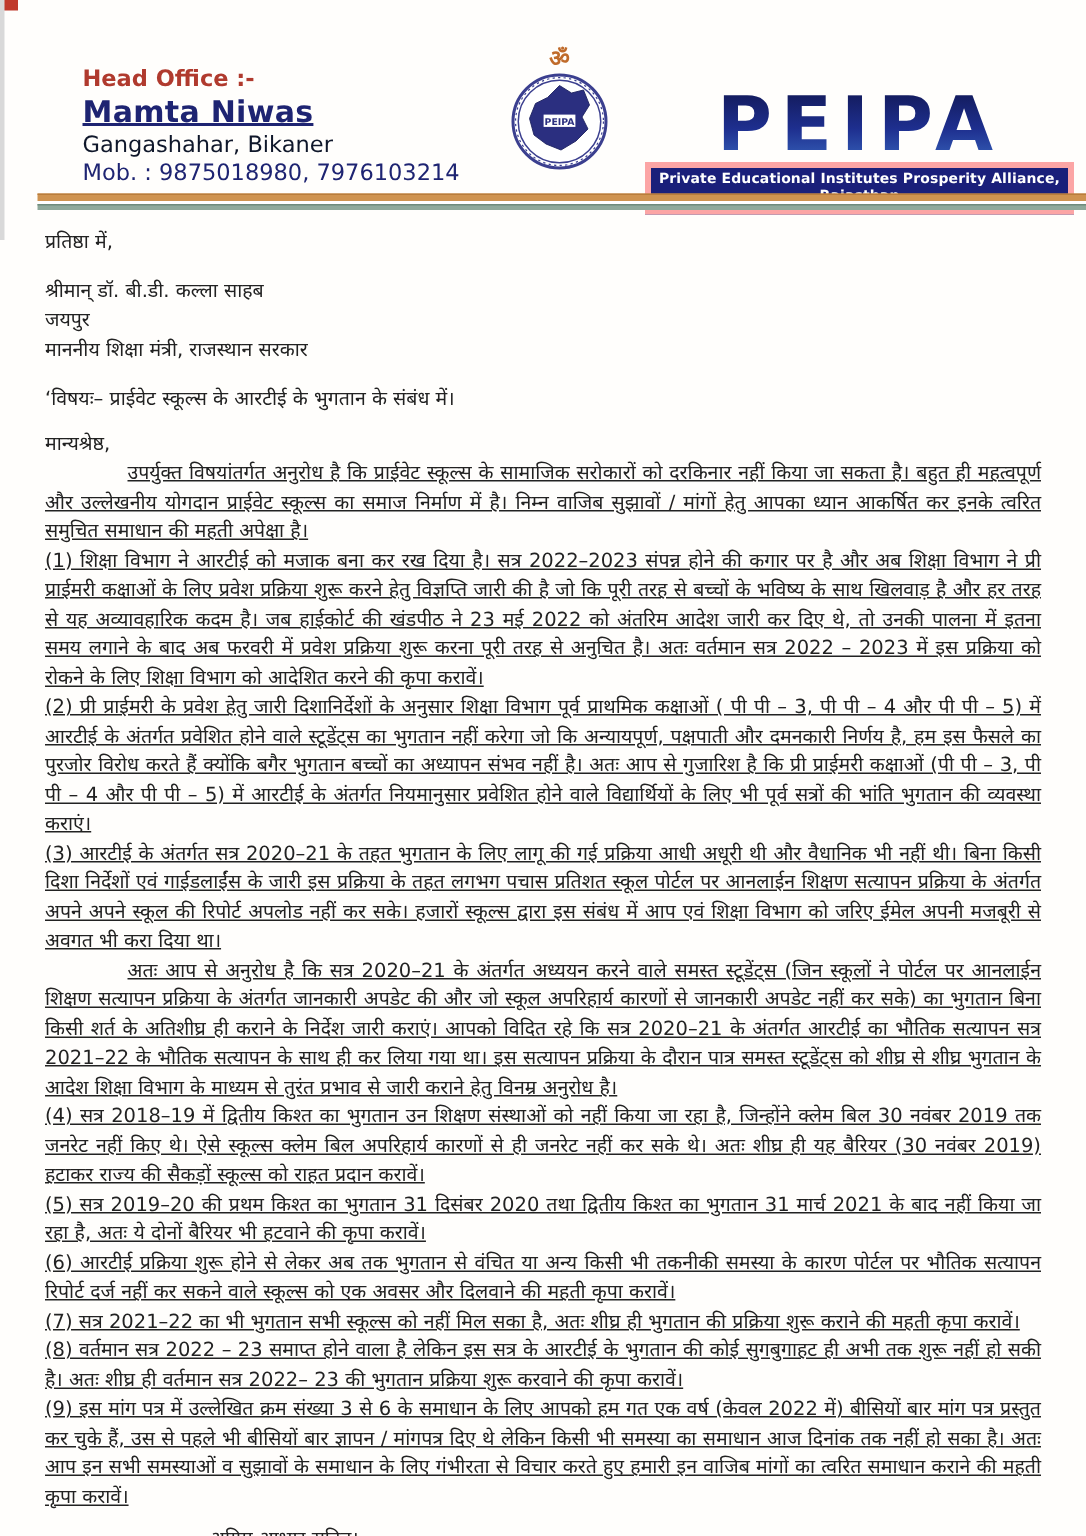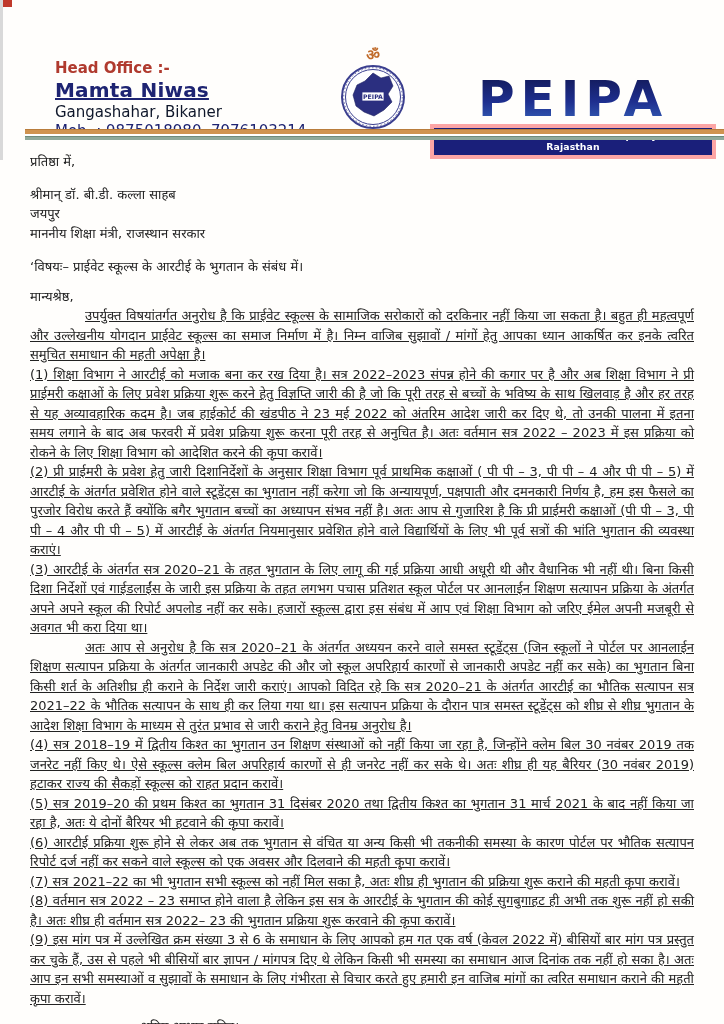--- a/index.html
+++ b/index.html
@@ -9,21 +9,21 @@
     font-family:"DejaVu Sans","Liberation Sans",sans-serif;
     color:#2a2a2a;
     position:relative;
     overflow:hidden;
   }
   .page{position:absolute;inset:0;background:#fffefc;}
   .corner-mark{position:absolute;left:0;top:0;width:12px;height:7px;background:#c0392b;}
   .edge-strip{position:absolute;left:0;top:0;width:3px;height:160px;background:#d9d9d9;}
 
   
-  .letterhead{position:absolute;left:0;top:16px;width:724px;height:96px;}
+  .letterhead{position:absolute;left:0;top:0;width:724px;height:96px;}
   .office-block{position:absolute;left:55px;top:43px;line-height:1.25;}
   .office-label{color:#b03a2e;font-weight:bold;font-size:15px;}
   .office-name{color:#1e2472;font-weight:bold;font-size:20px;letter-spacing:.2px;text-decoration:underline;}
   .office-address{color:#0f172a;font-size:15px;}
   .office-mobile{color:#1e2472;font-size:15px;}
 
   .emblem-block{position:absolute;left:336px;top:32px;width:74px;text-align:center;}
   .om{color:#c06b2a;font-size:15px;font-weight:bold;line-height:1;}
   .seal{margin-top:1px;}
 

